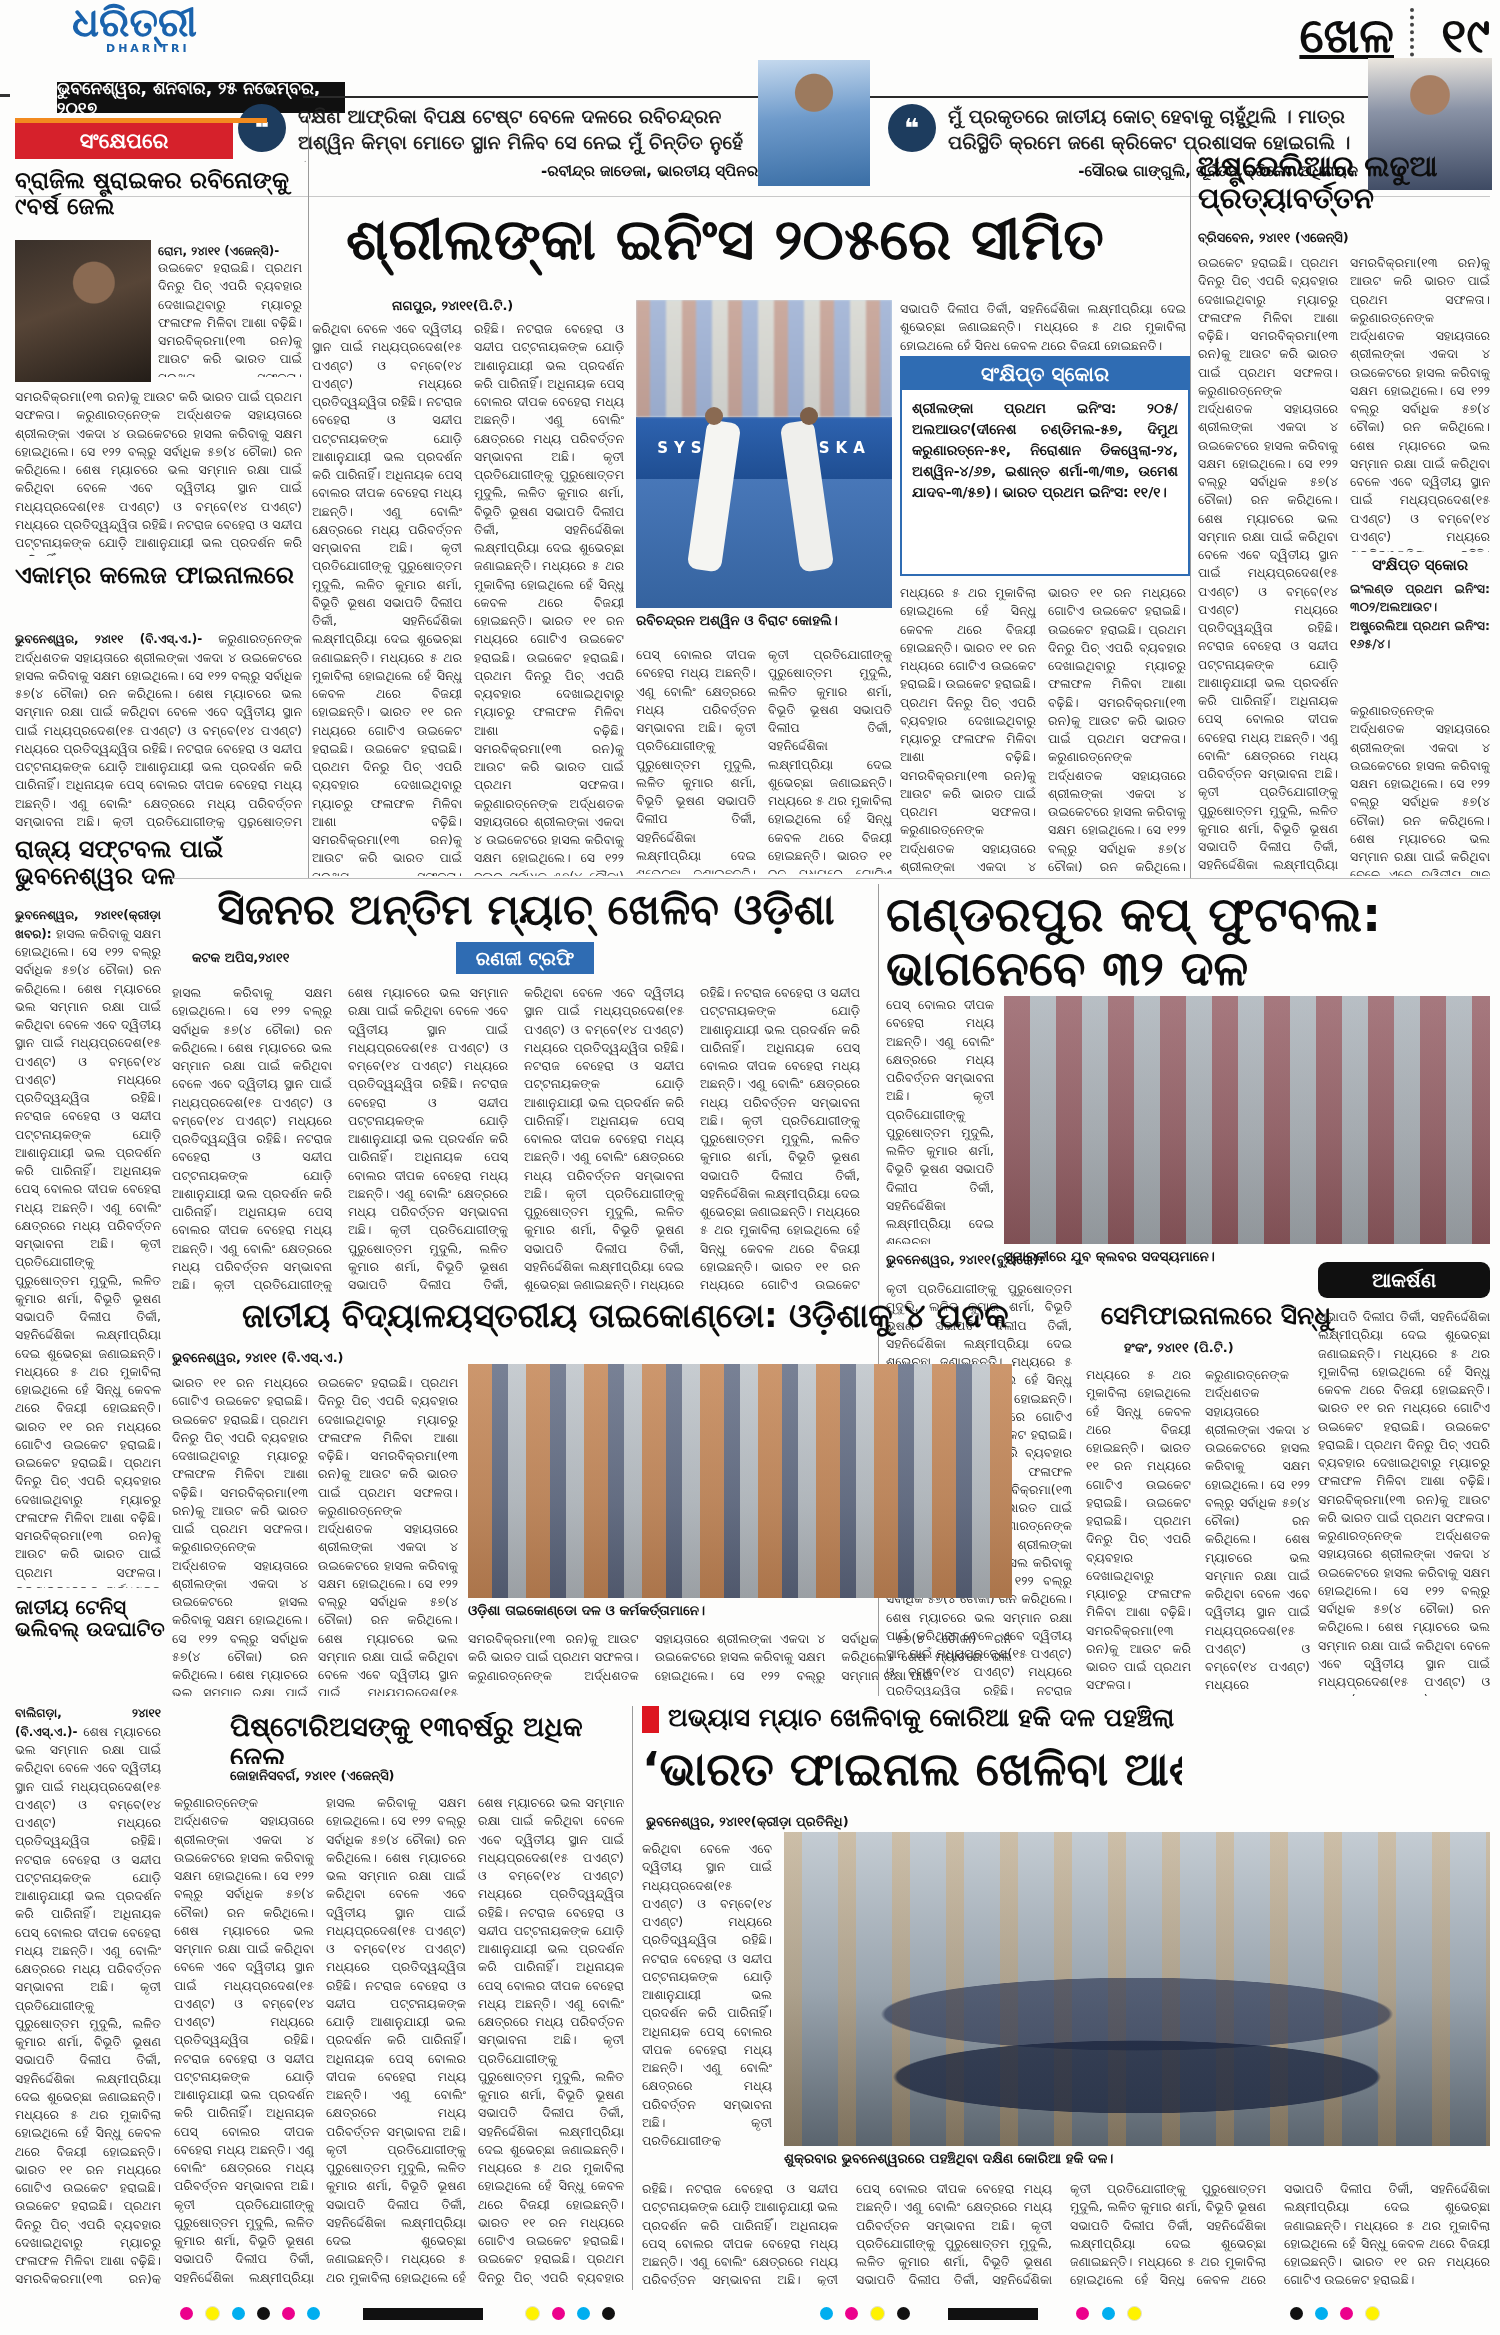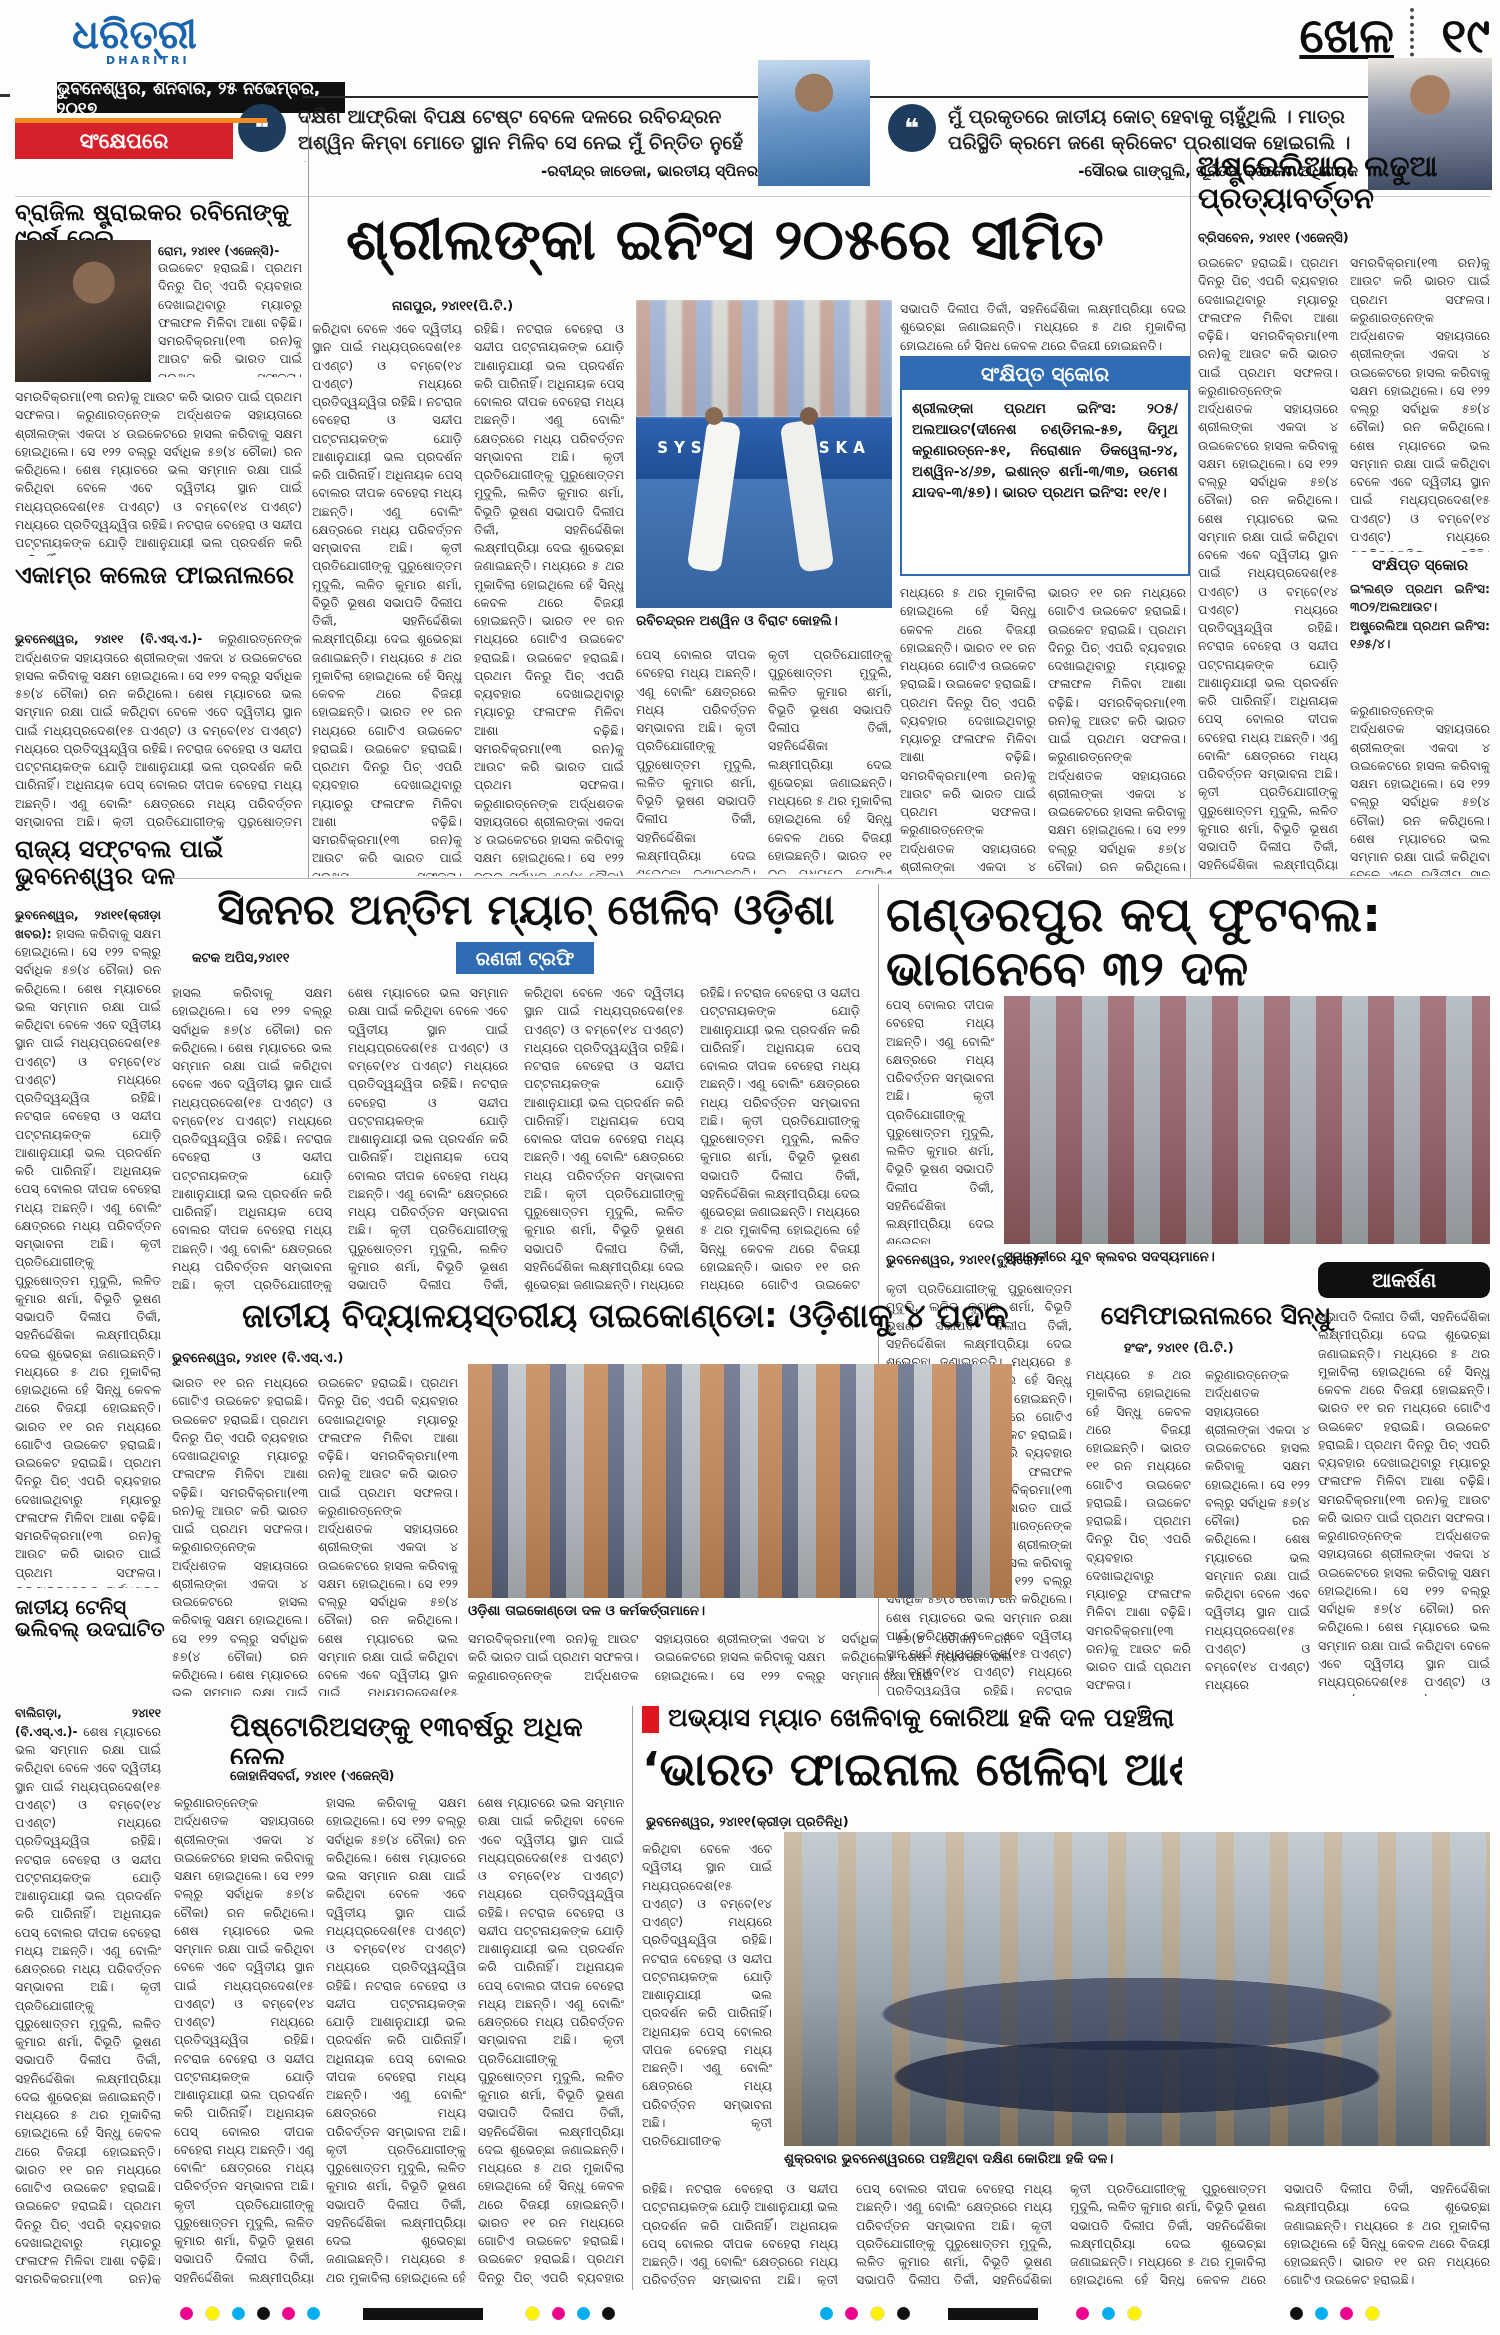--- a/index.html
+++ b/index.html
@@ -31,21 +31,21 @@
   .masthead-sub{color:#1a63ad;font-weight:bold;font-size:11px;letter-spacing:3px;}
   .col2{column-count:2;column-gap:14px;}
 </style>
 </head>
 <body>
 
 <div class="page">
 
   <div class="abs" style="left:0;top:94px;width:10px;height:3px;background:#333;"></div>
 
-  <div class="abs" style="left:72px;top:14px;width:200px;">
+  <div class="abs" style="left:72px;top:2px;width:200px;">
     <div class="masthead-title">ଧରିତ୍ରୀ</div>
     <div class="masthead-sub" style="padding-left:34px;">DHARITRI</div>
   </div>
 
   <div class="abs" style="left:1255px;top:8px;width:235px;display:flex;align-items:center;">
     <div class="hl" style="font-size:48px;flex:1;text-align:right;padding-right:16px;text-decoration:underline;">ଖେଳ</div>
     <div class="dotted-v" style="height:56px;"></div>
     <div class="hl" style="font-size:48px;width:76px;text-align:right;">୧୯</div>
   </div>
 
@@ -72,21 +72,21 @@
   </div>
   <div class="abs photo" style="left:1368px;top:58px;width:124px;height:132px;background:
       radial-gradient(circle at 50% 28%, #a87f63 0 17%, rgba(0,0,0,0) 18%),
       linear-gradient(178deg,#ece7df 0%,#8a93a6 40%,#3e4a63 100%);"></div>
 
   <div class="abs" style="left:15px;top:196px;width:1475px;height:1px;background:#c8c8c8;"></div>
 
   <div class="abs" style="left:15px;top:118px;width:252px;height:5px;background:#f28a1f;"></div>
   <div class="abs red-box" style="left:15px;top:123px;width:218px;height:36px;">ସଂକ୍ଷେପରେ</div>
 
-  <div class="abs hl" style="left:15px;top:168px;width:286px;height:66px;font-size:23px;margin-top:32px;">ବ୍ରାଜିଲ ଷ୍ଟ୍ରାଇକର ରବିନୋଙ୍କୁ ୯ବର୍ଷ ଜେଲ</div>
+  <div class="abs hl" style="left:15px;top:168px;width:286px;height:66px;font-size:23px;">ବ୍ରାଜିଲ ଷ୍ଟ୍ରାଇକର ରବିନୋଙ୍କୁ ୯ବର୍ଷ ଜେଲ</div>
   <div class="abs photo" style="left:15px;top:240px;width:136px;height:142px;background:
       radial-gradient(circle at 58% 30%, #8a6a52 0 16%, rgba(0,0,0,0) 17%),
       linear-gradient(160deg,#39302a 0%,#574537 45%,#231d18 100%);"></div>
   <div class="abs" style="left:158px;top:240px;width:144px;height:142px;">
     <span class="dateline" style="font-size:12px;">ରୋମ, ୨୪୲୧୧ (ଏଜେନ୍ସି)-</span>
     <div class="body-text" style="height:118px;">ଉଇକେଟ ହରାଇଛି। ପ୍ରଥମ ଦିନରୁ ପିଚ୍ ଏପରି ବ୍ୟବହାର ଦେଖାଇଥିବାରୁ ମ୍ୟାଚରୁ ଫଳାଫଳ ମିଳିବା ଆଶା ବଢ଼ିଛି। ସମରବିକ୍ରମା(୧୩ ରନ)କୁ ଆଉଟ କରି ଭାରତ ପାଇଁ ପ୍ରଥମ ସଫଳତା। କରୁଣାରତ୍ନେଙ୍କ ଅର୍ଦ୍ଧଶତକ ସହାୟତାରେ ଶ୍ରୀଲଙ୍କା ଏକଦା ୪ ଉଇକେଟରେ ହାସଲ କରିବାକୁ ସକ୍ଷମ ହୋଇଥିଲେ। ସେ ୧୨୨ ବଲ୍‌ରୁ ସର୍ବାଧିକ ୫୭(୪ ଚୌକା) ରନ କରିଥିଲେ।</div>
   </div>
   <div class="abs body-text" style="left:15px;top:388px;width:287px;height:168px;">ସମରବିକ୍ରମା(୧୩ ରନ)କୁ ଆଉଟ କରି ଭାରତ ପାଇଁ ପ୍ରଥମ ସଫଳତା। କରୁଣାରତ୍ନେଙ୍କ ଅର୍ଦ୍ଧଶତକ ସହାୟତାରେ ଶ୍ରୀଲଙ୍କା ଏକଦା ୪ ଉଇକେଟରେ ହାସଲ କରିବାକୁ ସକ୍ଷମ ହୋଇଥିଲେ। ସେ ୧୨୨ ବଲ୍‌ରୁ ସର୍ବାଧିକ ୫୭(୪ ଚୌକା) ରନ କରିଥିଲେ। ଶେଷ ମ୍ୟାଚରେ ଭଲ ସମ୍ମାନ ରକ୍ଷା ପାଇଁ କରିଥିବା ବେଳେ ଏବେ ଦ୍ୱିତୀୟ ସ୍ଥାନ ପାଇଁ ମଧ୍ୟପ୍ରଦେଶ(୧୫ ପଏଣ୍ଟ) ଓ ବମ୍ବେ(୧୪ ପଏଣ୍ଟ) ମଧ୍ୟରେ ପ୍ରତିଦ୍ୱନ୍ଦ୍ୱିତା ରହିଛି। ନଟରାଜ ବେହେରା ଓ ସନ୍ଦୀପ ପଟ୍ଟନାୟକଙ୍କ ଯୋଡ଼ି ଆଶାନୁଯାୟୀ ଭଲ ପ୍ରଦର୍ଶନ କରି ପାରିନାହିଁ। ଅଧିନାୟକ ପେସ୍ ବୋଲର ଦୀପକ ବେହେରା ମଧ୍ୟ ଅଛନ୍ତି। ଏଣୁ ବୋଲିଂ କ୍ଷେତ୍ରରେ ମଧ୍ୟ ପରିବର୍ତ୍ତନ ସମ୍ଭାବନା ଅଛି।</div>
 
   <div class="abs hl" style="left:15px;top:562px;width:286px;height:62px;font-size:24px;">ଏକାମ୍ର କଲେଜ ଫାଇନାଲରେ</div>

